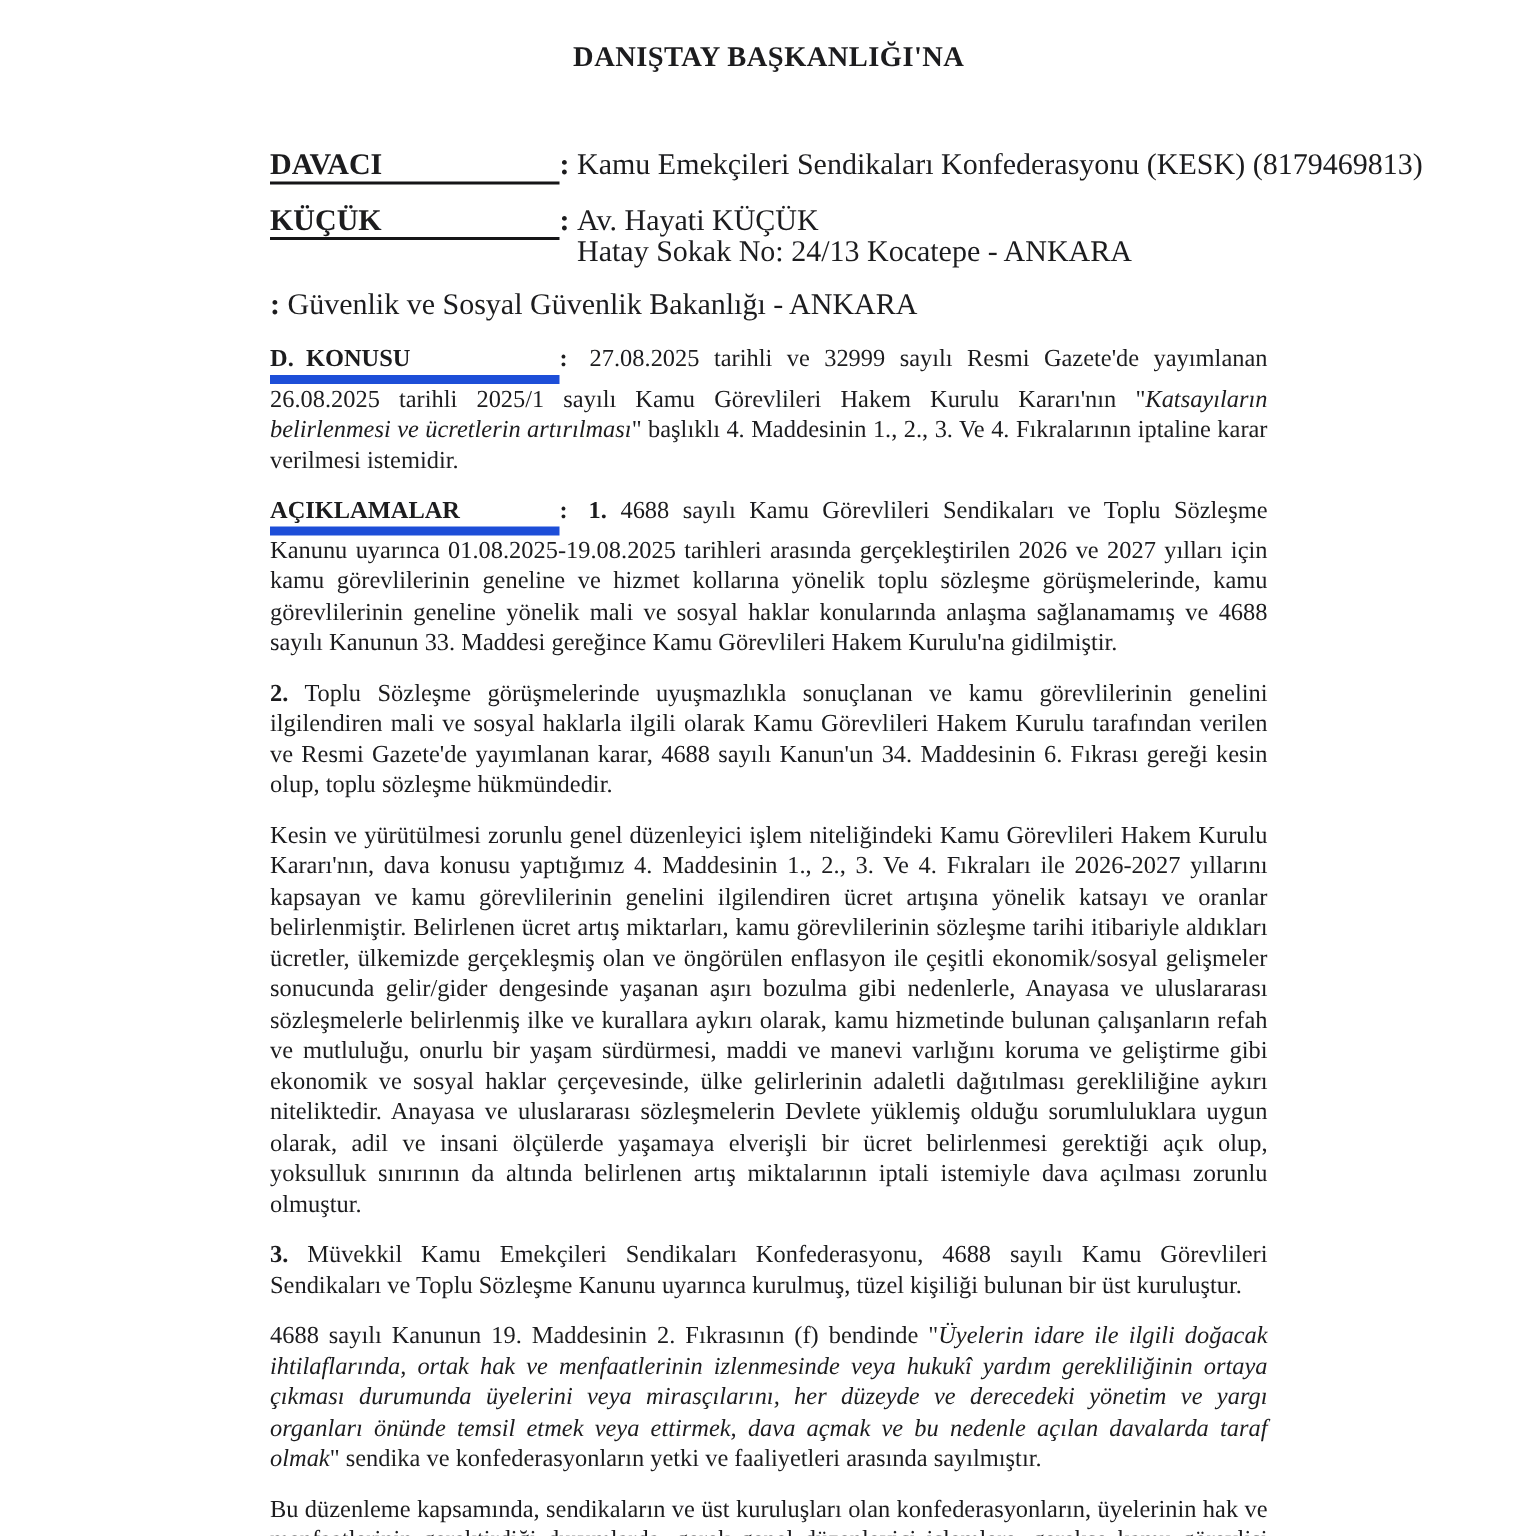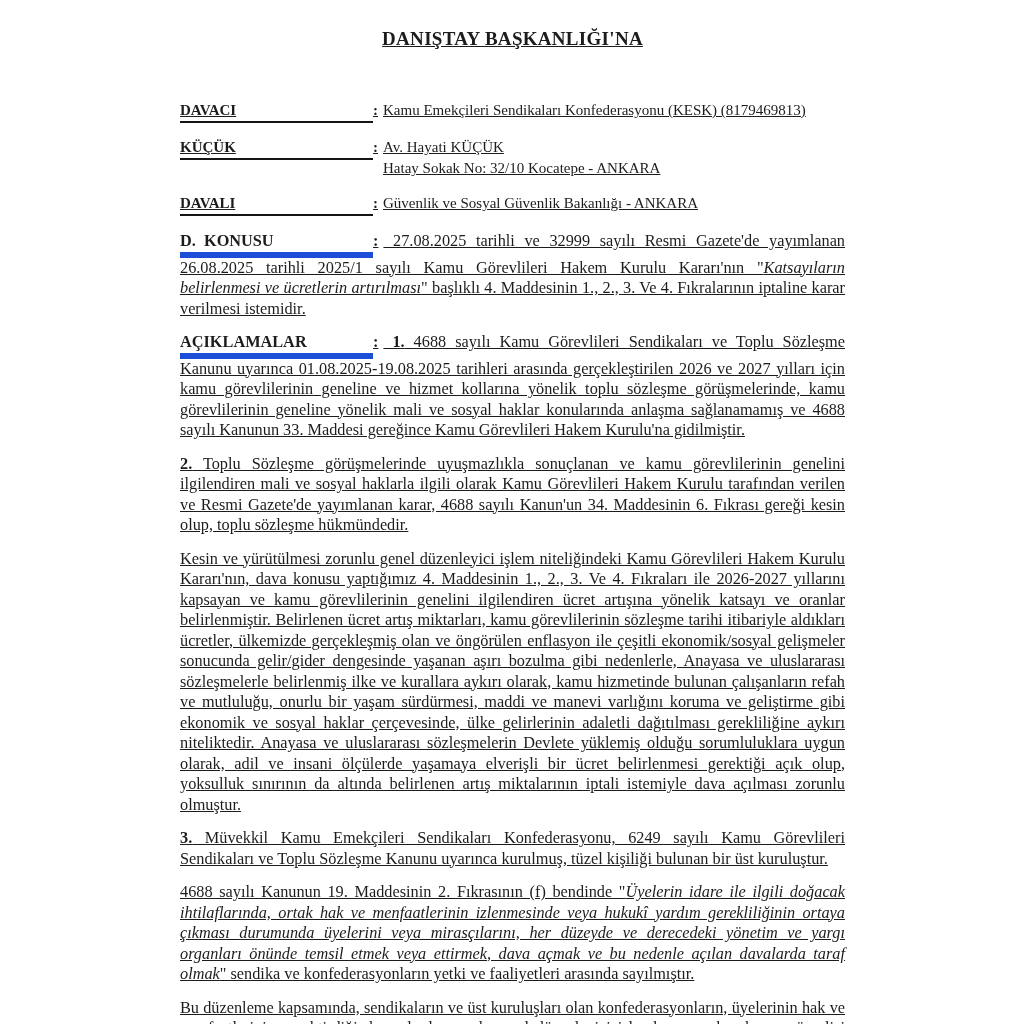--- a/index.html
+++ b/index.html
@@ -9,37 +9,36 @@
     height: 1024px;
     font-family: "Liberation Serif", "DejaVu Serif", serif;
     color: #1c1c1e;
     overflow: hidden;
   }
   .page {
     width: 1024px;
     height: 740px;
     padding: 28px 179px 0 180px;
     background: #ffffff;
-    text-decoration: underline;
   }
   .doc-title {
     text-align: center;
     font-size: 19px;
     font-weight: bold;
     letter-spacing: 0.3px;
     margin-bottom: 50px;
     white-space: pre;
   }
   
   .field {
     display: flex;
     align-items: flex-start;
     margin-bottom: 14px;
     line-height: 21px;
-    font-size: 15px;
+    font-size: 20px;
   }
   .field-label {
     flex: 0 0 193px;
     font-weight: bold;
     border-bottom: 2px solid #151517;
     white-space: pre;
   }
   .colon {
     font-weight: bold;
     margin-right: 5px;
@@ -76,34 +75,33 @@
         <span class="colon">:</span>
         <span class="field-value">
           <div class="value-line">Kamu Emekçileri Sendikaları Konfederasyonu (KESK) (8179469813)</div>
         </span>
       </div>
       <div class="field">
         <span class="field-label">KÜÇÜK</span>
         <span class="colon">:</span>
         <span class="field-value">
           <div class="value-line">Av. Hayati KÜÇÜK</div>
-          <div class="value-line">Hatay Sokak No: 32/10 Kocatepe - ANKARA</div>
+          <div class="value-line">Hatay Sokak No: 24/13 Kocatepe - ANKARA</div>
         </span>
       </div>
       <div class="field">
-        <span class="field-label">DAVALI</span>
         <span class="colon">:</span>
         <span class="field-value">
           <div class="value-line">Güvenlik ve Sosyal Güvenlik Bakanlığı - ANKARA</div>
         </span>
       </div>
     </div>
 
   <div id="paragraphs">
       <p class="para"><span class="inline-label">D.  KONUSU</span><span class="colon">:</span><span> 27.08.2025 tarihli ve 32999 sayılı Resmi Gazete'de yayımlanan 26.08.2025 tarihli 2025/1 sayılı Kamu Görevlileri Hakem Kurulu Kararı'nın "</span><span class="run-italic">Katsayıların belirlenmesi ve ücretlerin artırılması</span><span>" başlıklı 4. Maddesinin 1., 2., 3. Ve 4. Fıkralarının iptaline karar verilmesi istemidir.</span></p>
       <p class="para"><span class="inline-label">AÇIKLAMALAR</span><span class="colon">:</span><span class="run-bold"> 1.</span><span> 4688 sayılı Kamu Görevlileri Sendikaları ve Toplu Sözleşme Kanunu uyarınca 01.08.2025-19.08.2025 tarihleri arasında gerçekleştirilen 2026 ve 2027 yılları için kamu görevlilerinin geneline ve hizmet kollarına yönelik toplu sözleşme görüşmelerinde, kamu görevlilerinin geneline yönelik mali ve sosyal haklar konularında anlaşma sağlanamamış ve 4688 sayılı Kanunun 33. Maddesi gereğince Kamu Görevlileri Hakem Kurulu'na gidilmiştir.</span></p>
       <p class="para"><span class="run-bold">2.</span><span> Toplu Sözleşme görüşmelerinde uyuşmazlıkla sonuçlanan ve kamu görevlilerinin genelini ilgilendiren mali ve sosyal haklarla ilgili olarak Kamu Görevlileri Hakem Kurulu tarafından verilen ve Resmi Gazete'de yayımlanan karar, 4688 sayılı Kanun'un 34. Maddesinin 6. Fıkrası gereği kesin olup, toplu sözleşme hükmündedir.</span></p>
       <p class="para"><span>Kesin ve yürütülmesi zorunlu genel düzenleyici işlem niteliğindeki Kamu Görevlileri Hakem Kurulu Kararı'nın, dava konusu yaptığımız 4. Maddesinin 1., 2., 3. Ve 4. Fıkraları ile 2026-2027 yıllarını kapsayan ve kamu görevlilerinin genelini ilgilendiren ücret artışına yönelik katsayı ve oranlar belirlenmiştir. Belirlenen ücret artış miktarları, kamu görevlilerinin sözleşme tarihi itibariyle aldıkları ücretler, ülkemizde gerçekleşmiş olan ve öngörülen enflasyon ile çeşitli ekonomik/sosyal gelişmeler sonucunda gelir/gider dengesinde yaşanan aşırı bozulma gibi nedenlerle, Anayasa ve uluslararası sözleşmelerle belirlenmiş ilke ve kurallara aykırı olarak, kamu hizmetinde bulunan çalışanların refah ve mutluluğu, onurlu bir yaşam sürdürmesi, maddi ve manevi varlığını koruma ve geliştirme gibi ekonomik ve sosyal haklar çerçevesinde, ülke gelirlerinin adaletli dağıtılması gerekliliğine aykırı niteliktedir. Anayasa ve uluslararası sözleşmelerin Devlete yüklemiş olduğu sorumluluklara uygun olarak, adil ve insani ölçülerde yaşamaya elverişli bir ücret belirlenmesi gerektiği açık olup, yoksulluk sınırının da altında belirlenen artış miktalarının iptali istemiyle dava açılması zorunlu olmuştur.</span></p>
-      <p class="para"><span class="run-bold">3.</span><span> Müvekkil Kamu Emekçileri Sendikaları Konfederasyonu, 6249 sayılı Kamu Görevlileri Sendikaları ve Toplu Sözleşme Kanunu uyarınca kurulmuş, tüzel kişiliği bulunan bir üst kuruluştur.</span></p>
+      <p class="para"><span class="run-bold">3.</span><span> Müvekkil Kamu Emekçileri Sendikaları Konfederasyonu, 4688 sayılı Kamu Görevlileri Sendikaları ve Toplu Sözleşme Kanunu uyarınca kurulmuş, tüzel kişiliği bulunan bir üst kuruluştur.</span></p>
       <p class="para"><span>4688 sayılı Kanunun 19. Maddesinin 2. Fıkrasının (f) bendinde "</span><span class="run-italic">Üyelerin idare ile ilgili doğacak ihtilaflarında, ortak hak ve menfaatlerinin izlenmesinde veya hukukî yardım gerekliliğinin ortaya çıkması durumunda üyelerini veya mirasçılarını, her düzeyde ve derecedeki yönetim ve yargı organları önünde temsil etmek veya ettirmek, dava açmak ve bu nedenle açılan davalarda taraf olmak</span><span>" sendika ve konfederasyonların yetki ve faaliyetleri arasında sayılmıştır.</span></p>
       <p class="para"><span>Bu düzenleme kapsamında, sendikaların ve üst kuruluşları olan konfederasyonların, üyelerinin hak ve menfaatlerinin gerektirdiği durumlarda, gerek genel düzenleyici işlemlere, gerekse kamu görevlisi olan üyeleri hakkındaki bireysel işlemlere karşı dava açma yetkilerinin bulunduğu açıktır.</span></p>
     </div>
 </div>
 
 </body></html>

